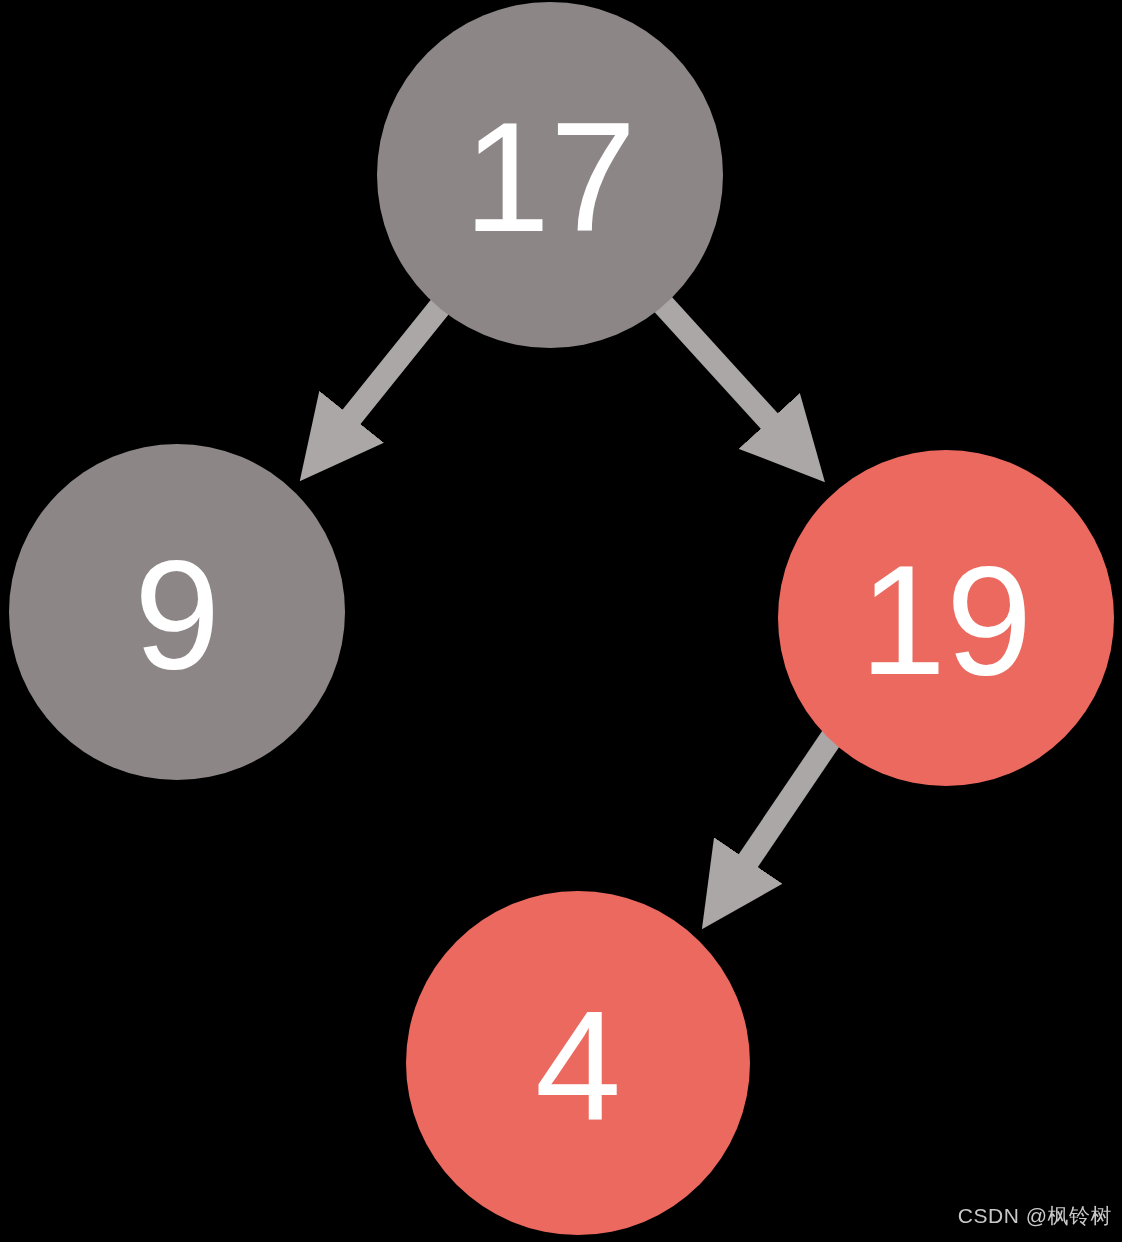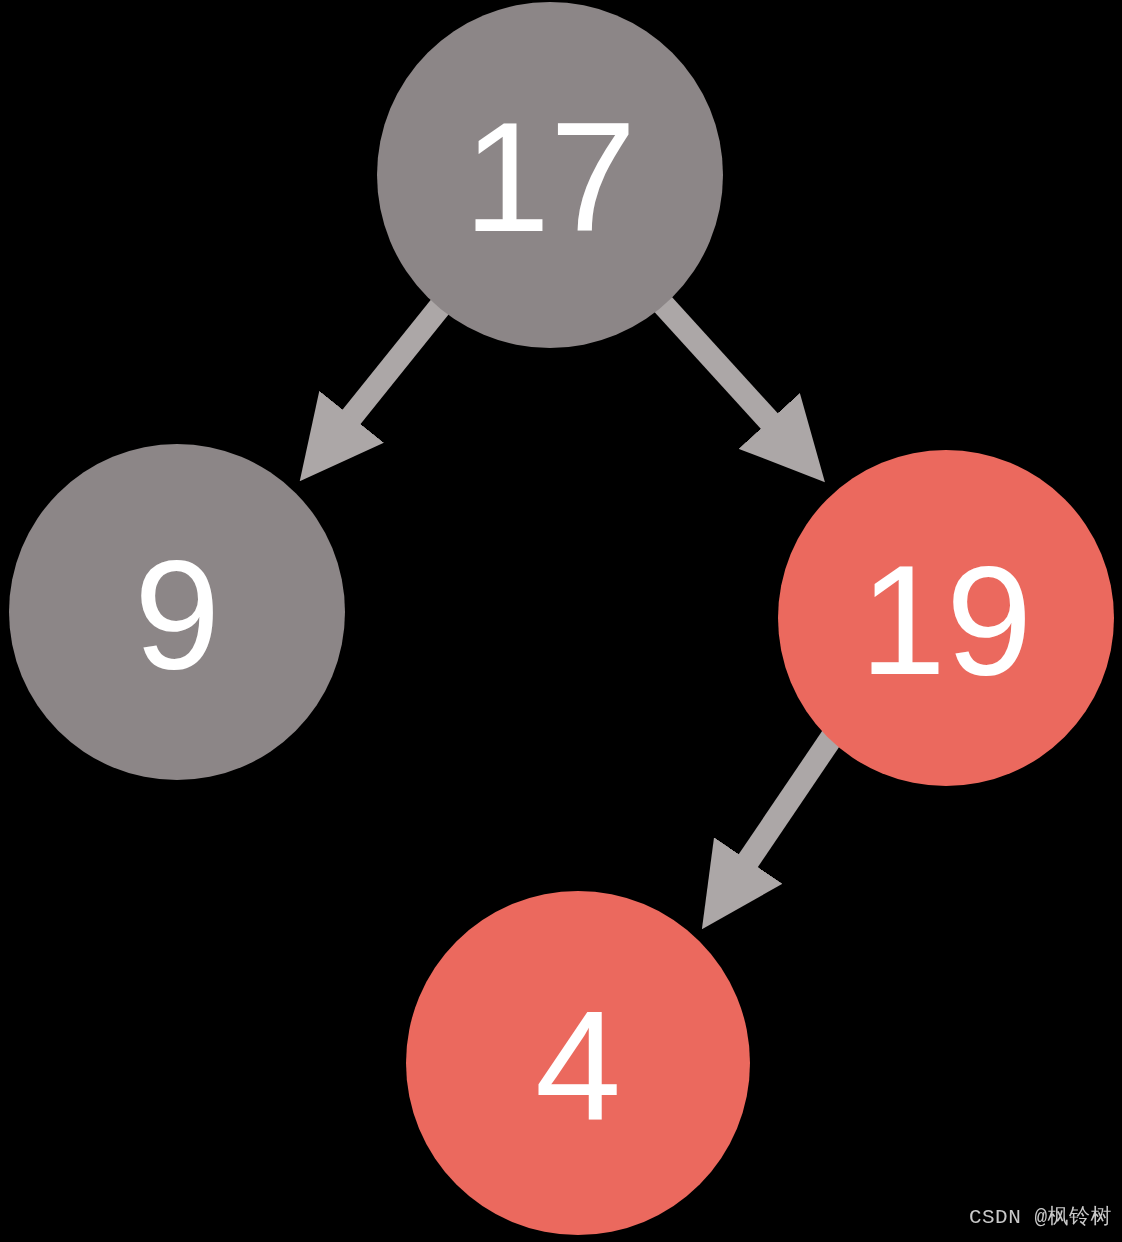--- a/index.html
+++ b/index.html
@@ -29,21 +29,21 @@
     font-size: 155px;
     text-anchor: middle;
   }
   .watermark {
     position: absolute;
     right: 10px;
     bottom: 12px;
     color: #C9C9C9;
     font-size: 21px;
     letter-spacing: 0.5px;
-    font-family: Liberation Mono, monospace;
+    font-family: Liberation Sans, sans-serif;
   }
 </style>
 </head>
 <body>
 
 <div class="stage">
   <svg width="1122" height="1242" viewBox="0 0 1122 1242">
     <defs>
       <marker id="arrowhead" viewBox="0 0 10 10" refX="0.5" refY="5" markerWidth="3.6" markerHeight="3.6" orient="auto">
         <path d="M 0 0 L 10 5 L 0 10 Z" fill="#ACA7A7"></path>

